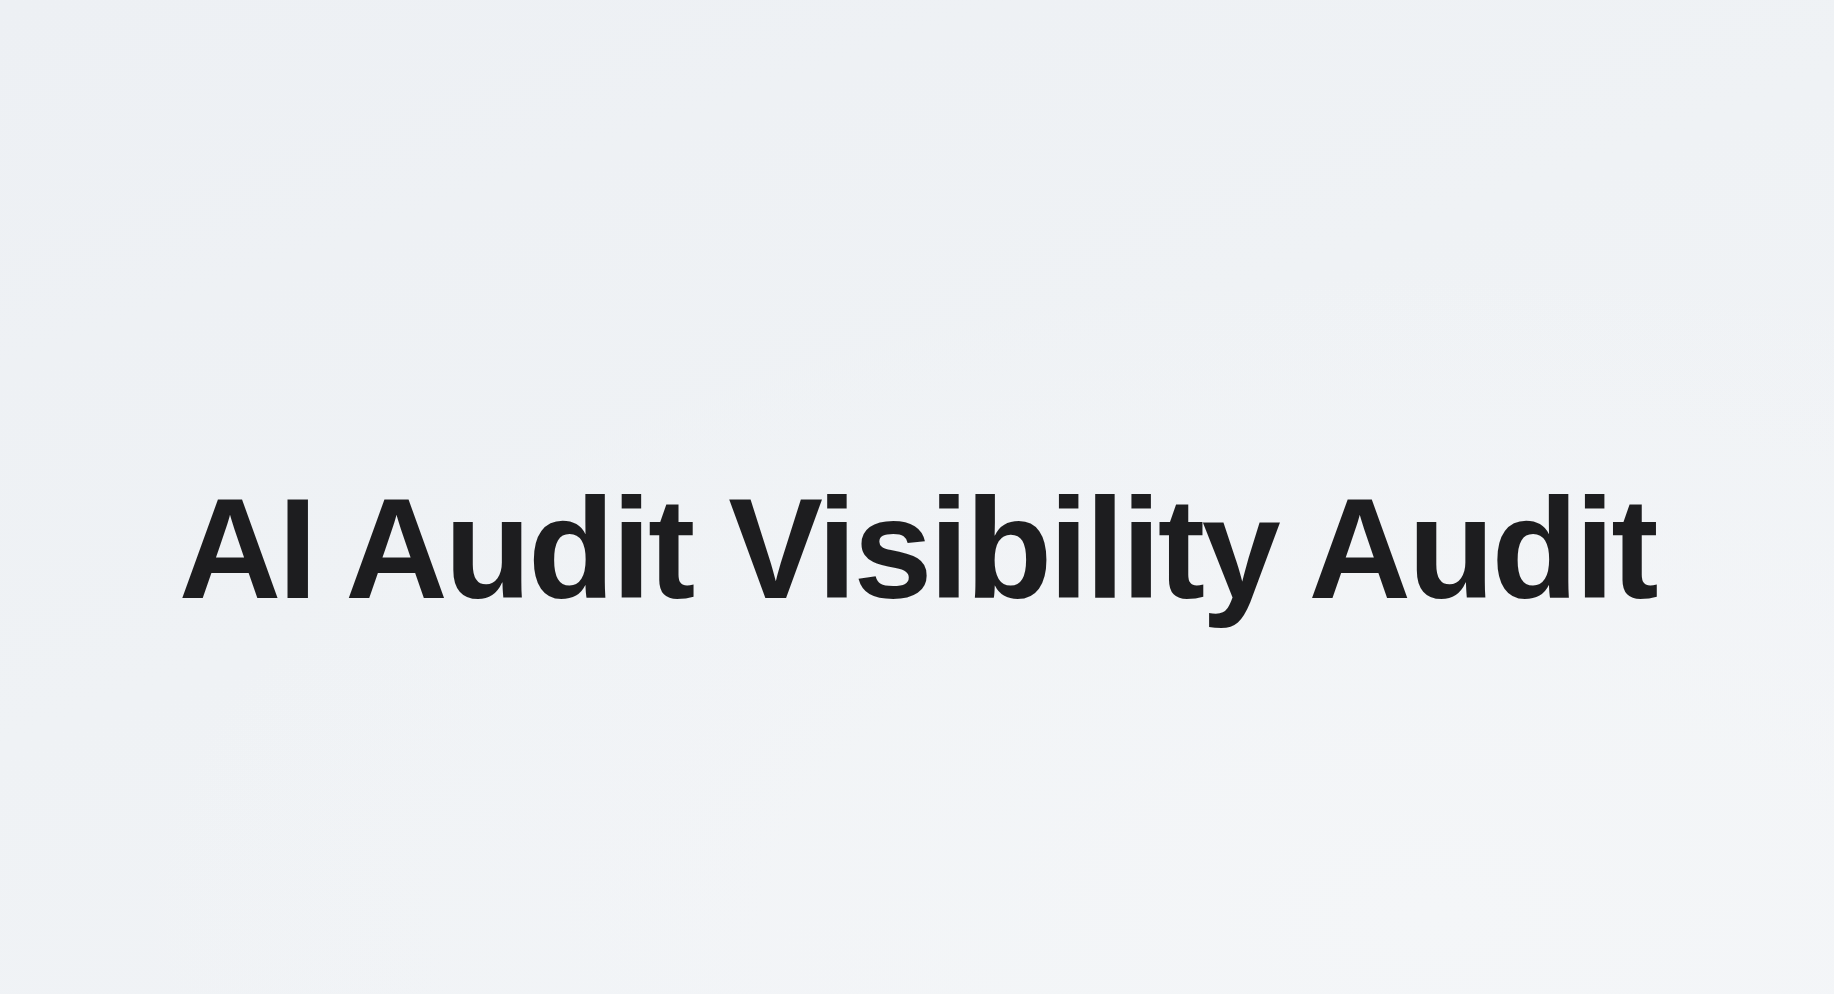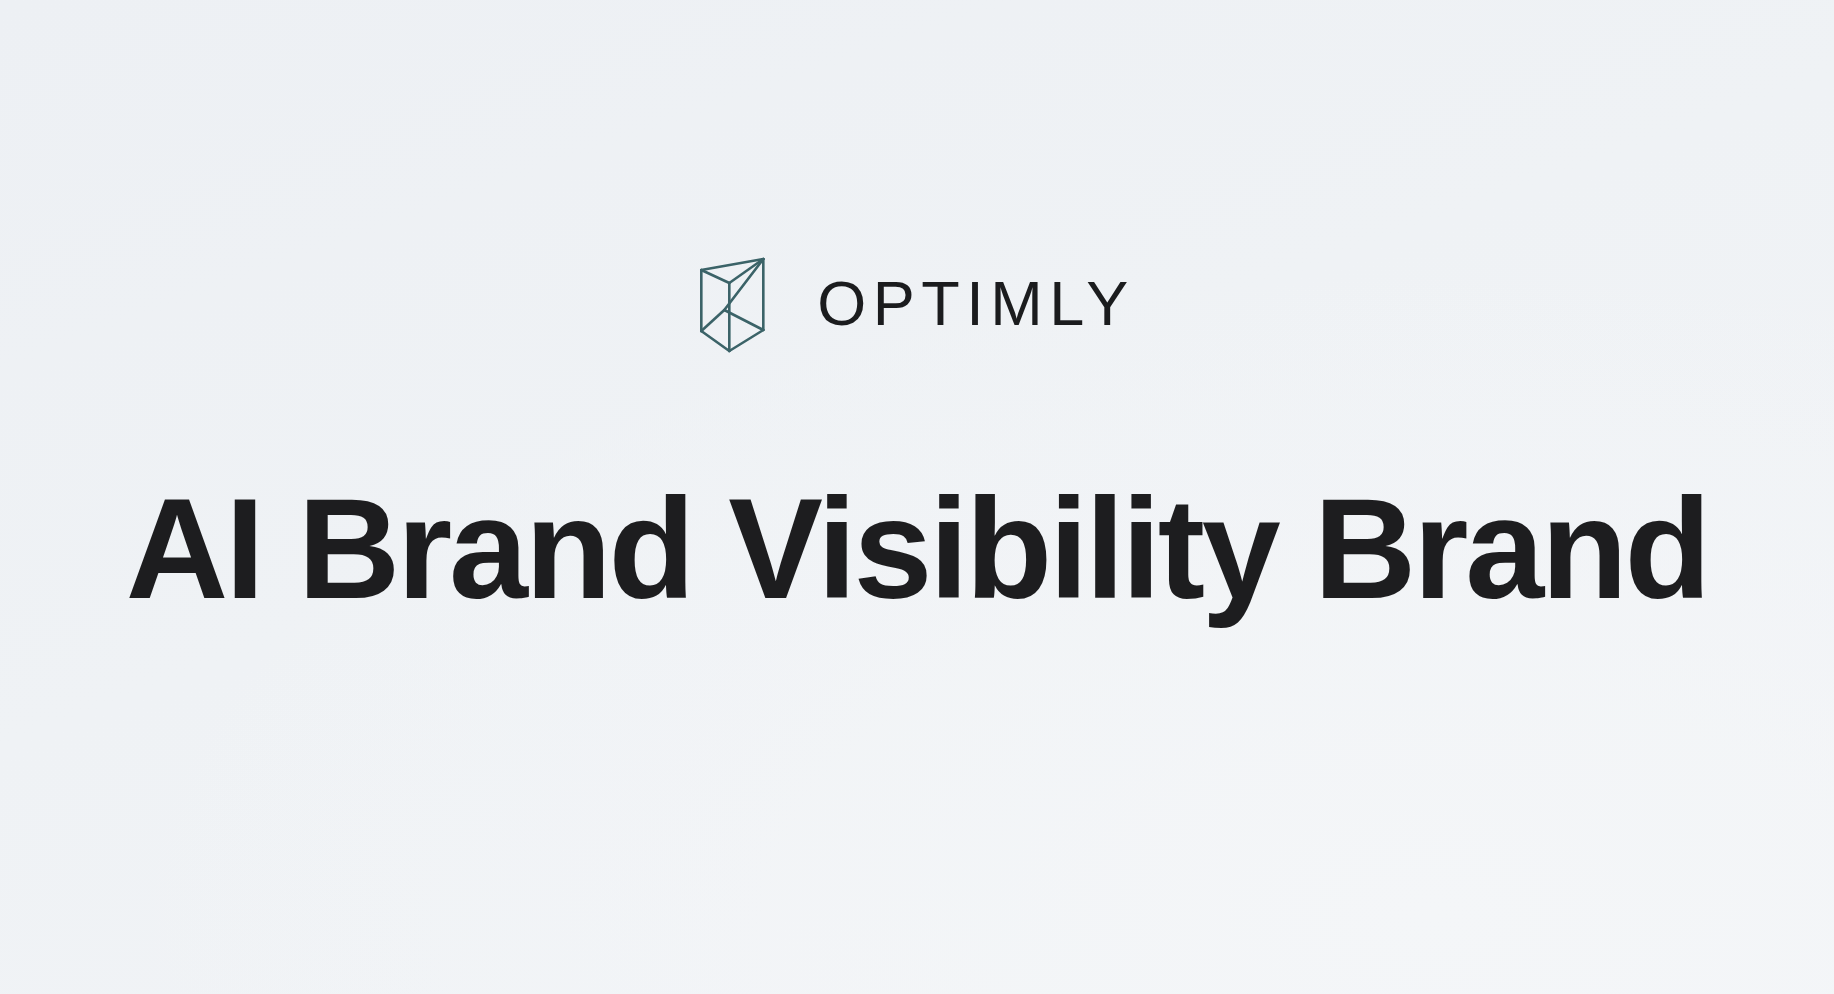--- a/index.html
+++ b/index.html
@@ -72,49 +72,16 @@
     color: #1d1d1f;
     line-height: 1.06;
     white-space: nowrap;
   }
 </style>
 </head>
 <body>
 
 <div class="slide">
 
-  <div class="brand-lockup">
 
-    <span class="brand-mark-wrap">
-      <svg class="brand-mark" viewBox="0 0 66 96" fill="none" xmlns="http://www.w3.org/2000/svg" aria-hidden="true">
-        <g stroke="#3b6368" stroke-width="2.6" stroke-linejoin="round" stroke-linecap="round" fill="none">
-
-          <path d="M2 13 L2 74"></path>
-
-          <path d="M64 2 L64 73"></path>
-
-          <path d="M2 13 L64 2"></path>
-
-          <path d="M2 13 L30 26"></path>
-
-          <path d="M30 26 L64 2"></path>
-
-          <path d="M30 26 L30 94"></path>
-
-          <path d="M64 2 L25 53"></path>
-
-          <path d="M25 53 L2 74"></path>
-
-          <path d="M25 53 L64 73"></path>
-
-          <path d="M2 74 L30 94"></path>
-
-          <path d="M30 94 L64 73"></path>
-        </g>
-      </svg>
-    </span>
-
-    <span class="brand-wordmark">OPTIMLY</span>
-  </div>
-
-  <h1 class="headline">AI Brand Visibility Brand</h1>
+  <h1 class="headline">AI Audit Visibility Audit</h1>
 
 </div>
 
 </body></html>

